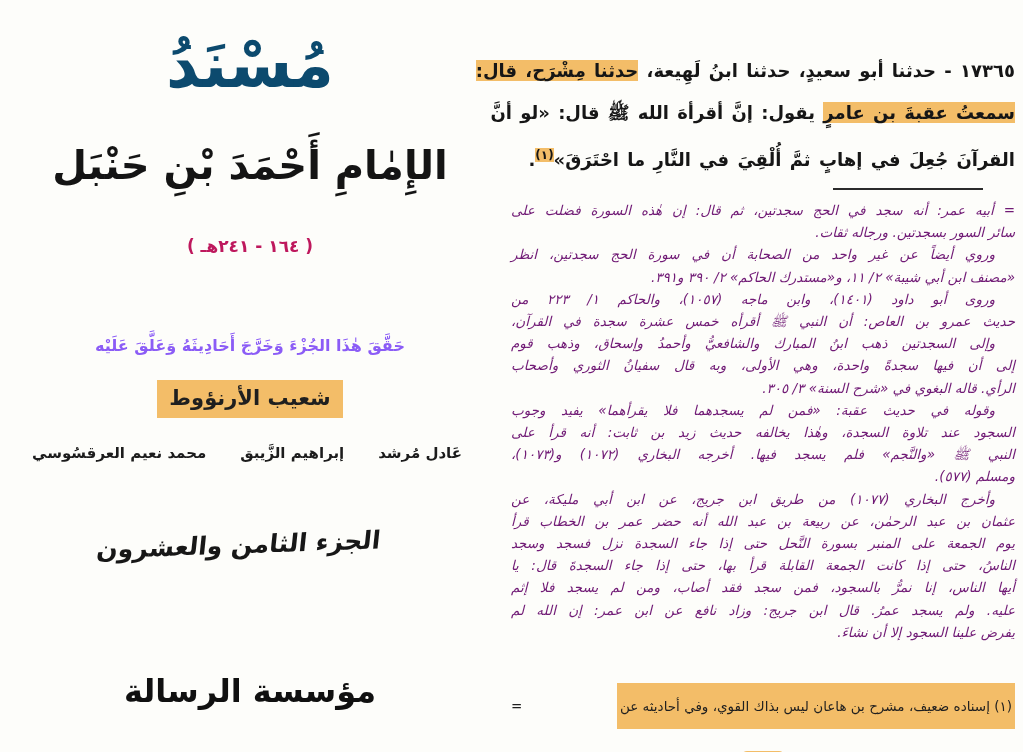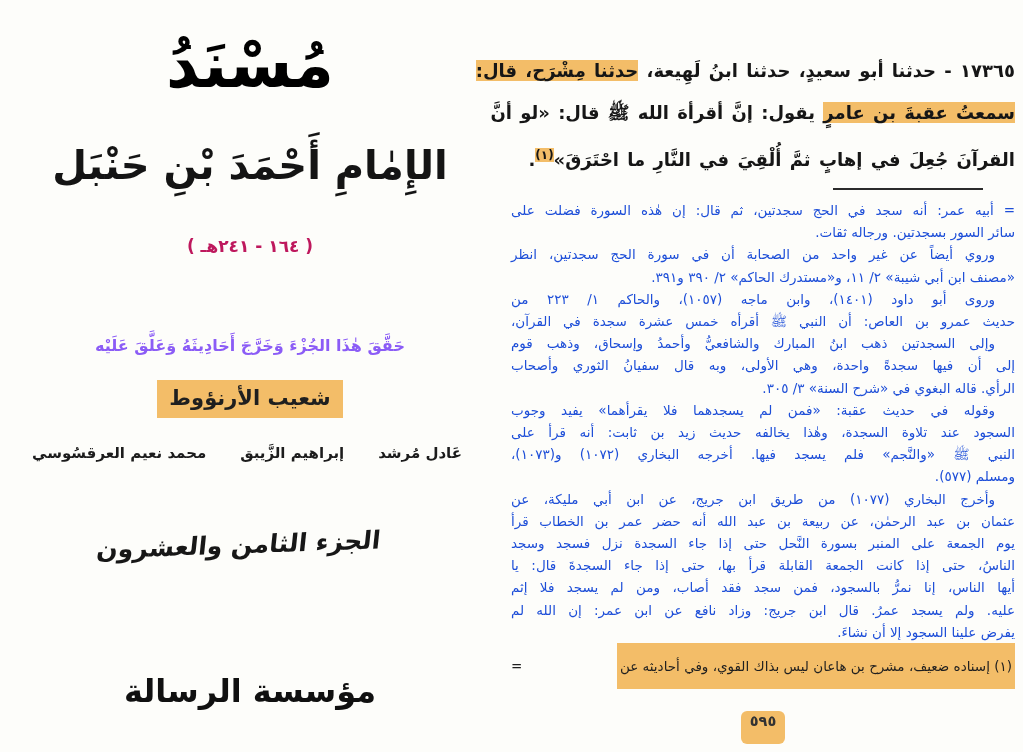--- a/index.html
+++ b/index.html
@@ -9,21 +9,21 @@
     background: #fdfdfa;
     color: #1f1f1f;
     position: relative;
   }
   .spread { position: absolute; inset: 0; background: #fdfdfa; }
 
   
   .left-page { position: absolute; left: 0; top: 0; width: 500px; height: 752px; direction: rtl; }
   .title1 {
     position: absolute; top: 28px; right: 70px; width: 360px;
-    text-align: center; font-size: 64px; font-weight: bold; color: #000000;
+    text-align: center; font-size: 64px; font-weight: bold; color: #0c4a6e;
     letter-spacing: -2px;
   }
   .title2 {
     position: absolute; top: 142px; right: 35px; width: 430px;
     text-align: center; font-size: 40px; font-weight: bold; color: #141414;
     letter-spacing: -1px; white-space: nowrap;
   }
   .years {
     position: absolute; top: 236px; right: 70px; width: 360px;
     text-align: center; font-size: 17px; font-weight: bold; color: #be185d;
@@ -56,29 +56,29 @@
   .right-page {
     position: absolute; left: 505px; top: 0; width: 512px; height: 752px;
     direction: rtl; padding: 50px 2px 0 6px;
   }
   .hadith-block { width: 100%; }
   .h-line {
     font-size: 18px; font-weight: bold; line-height: 42px; color: #161616;
     text-align: justify; text-align-last: justify; word-spacing: 2px; white-space: nowrap;
   }
   .h-line.end { text-align: right; text-align-last: right; }
-  .hl { background: var(--hl, #f3bd68); }
+  .hl { background: var(--hl, #f3bd68); margin-top: 40px; }
   .fn-marker { font-size: 12px; vertical-align: super; font-weight: bold; }
 
   .fn-sep {
     width: 150px; height: 2px; background: #2b2b2b;
     margin: 7px 32px 9px 0;
   }
 
-  .footnotes { width: 100%; color: #1d4ed8; }
+  .footnotes { width: 100%; color: #701a75; font-style: italic; }
   .fn-line {
     font-size: 13.5px; line-height: 22.2px;
     text-align: justify; text-align-last: justify; white-space: nowrap;
   }
   .fn-line.end { text-align: right; text-align-last: right; }
   .fn-line.indent { padding-right: 20px; }
   .fn-final {
     font-size: 13.5px; line-height: 22.2px;
     display: flex; justify-content: space-between; align-items: baseline;
   }

